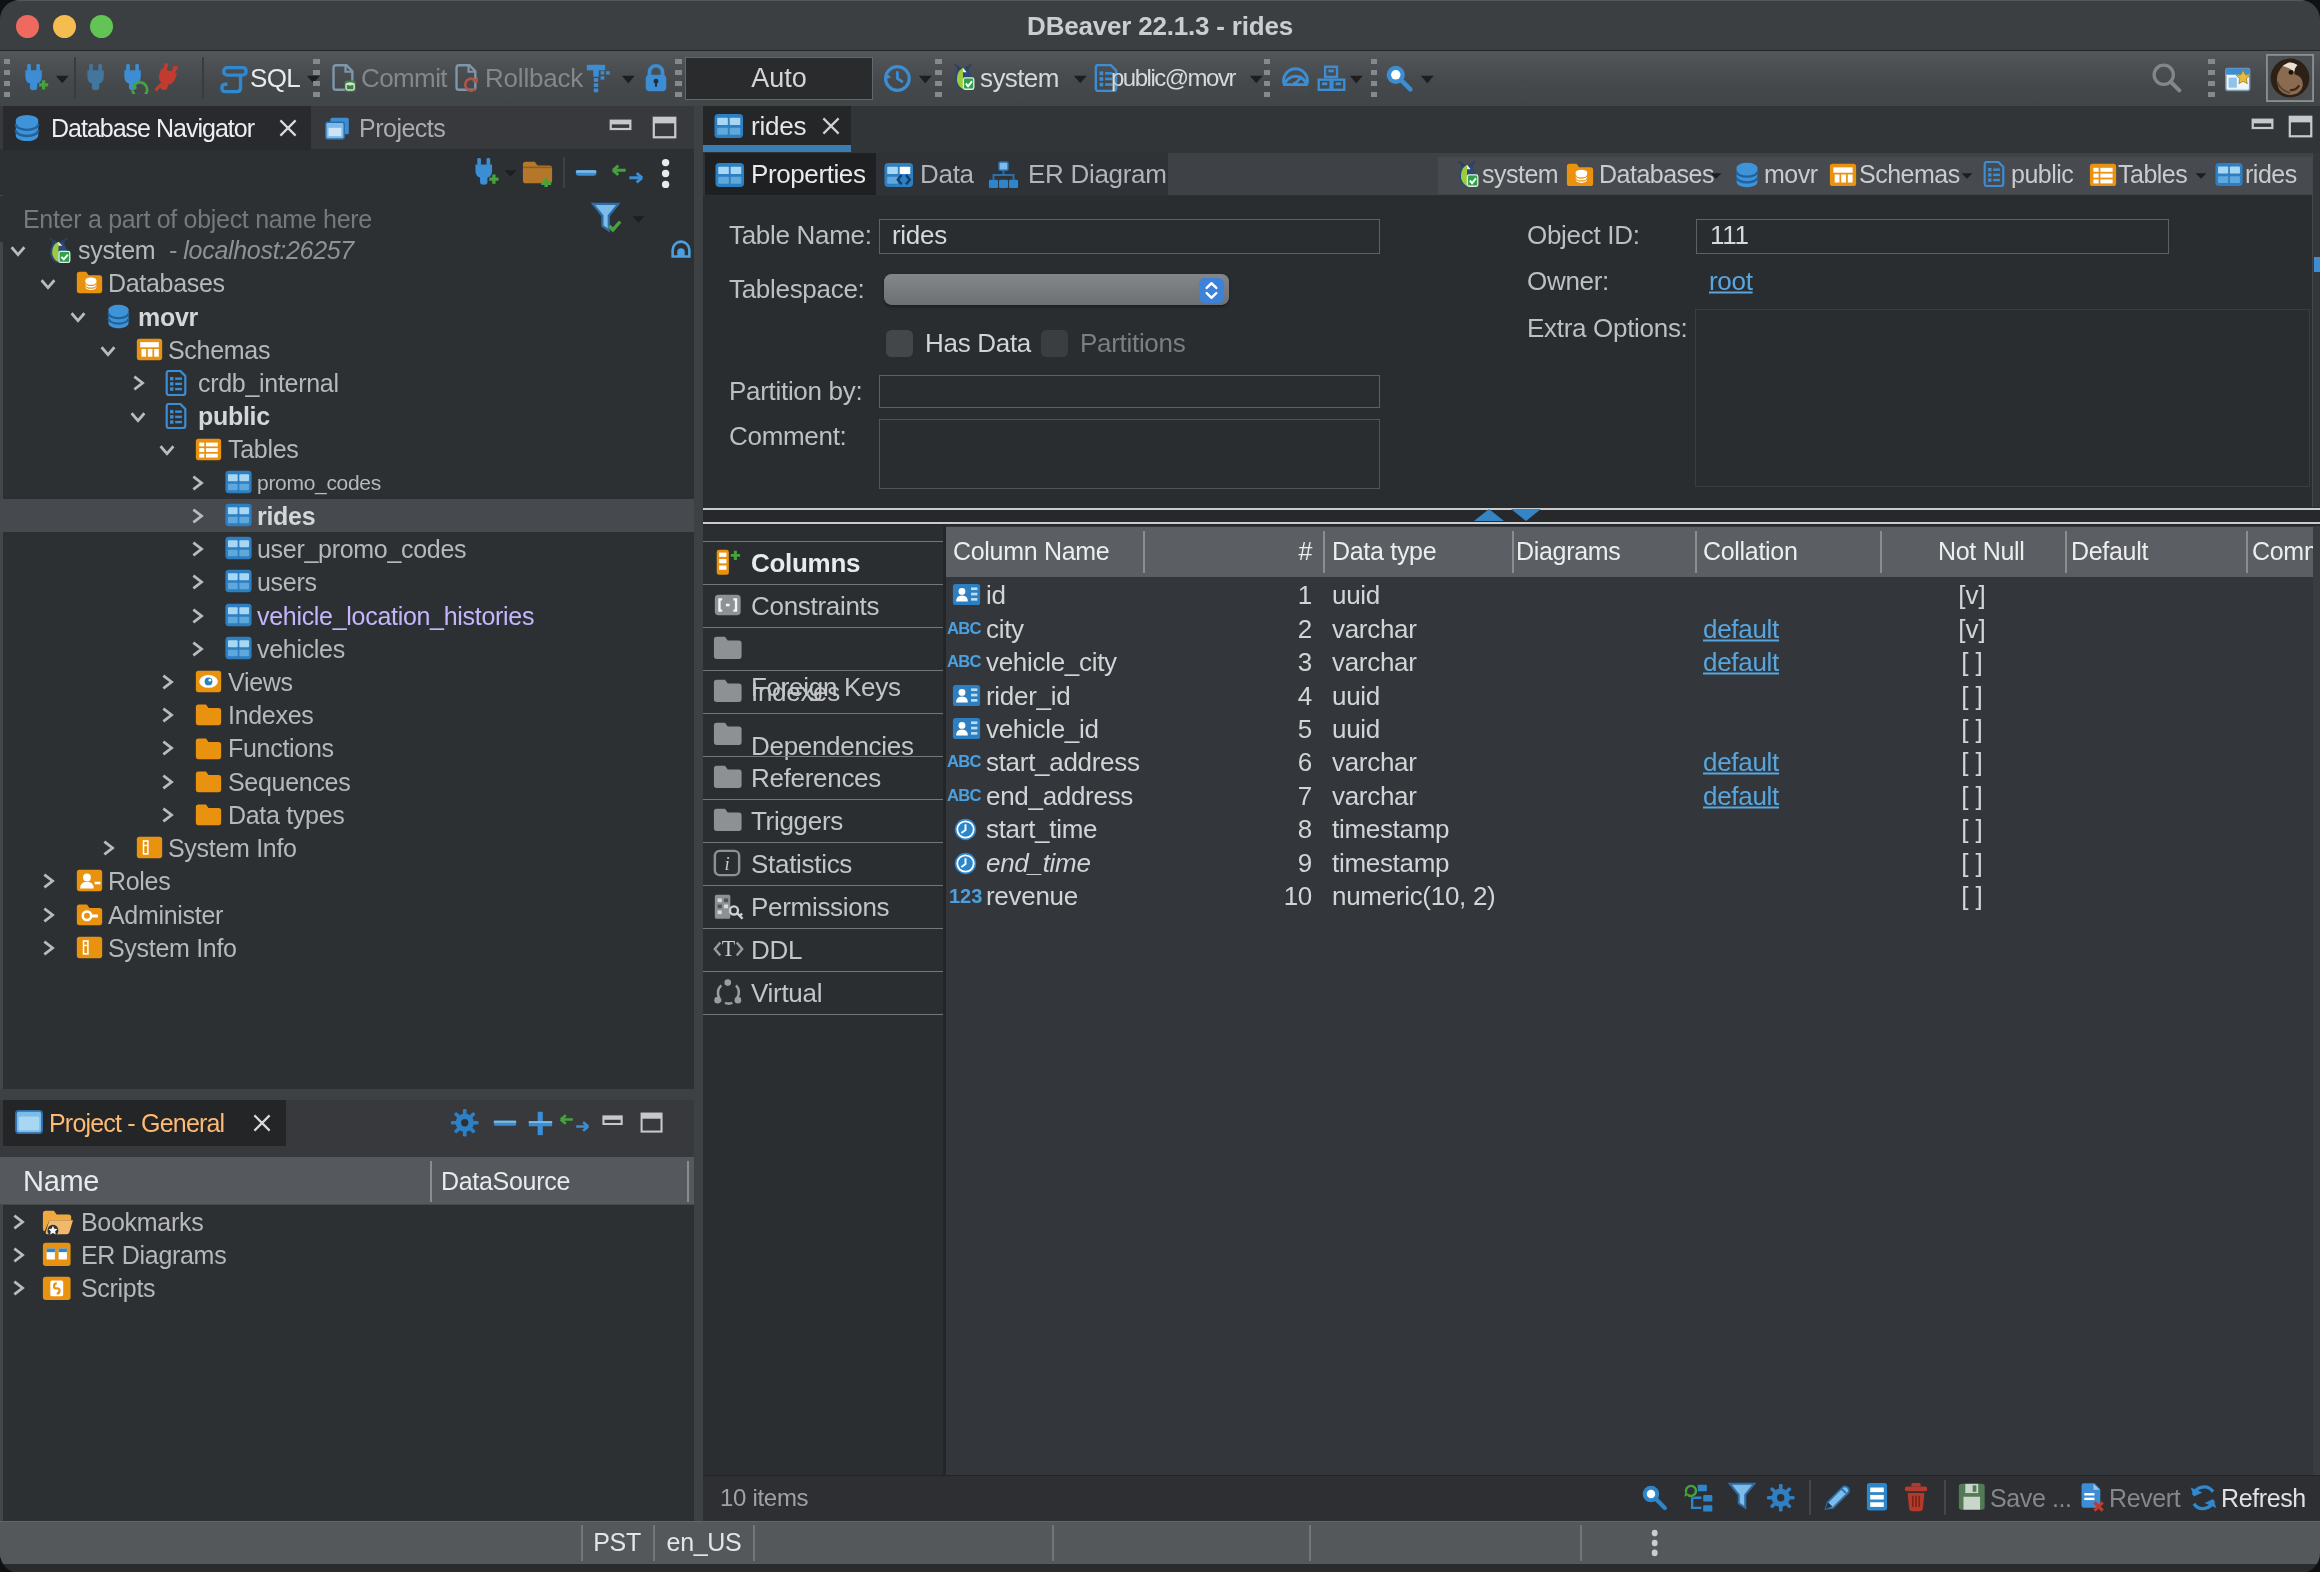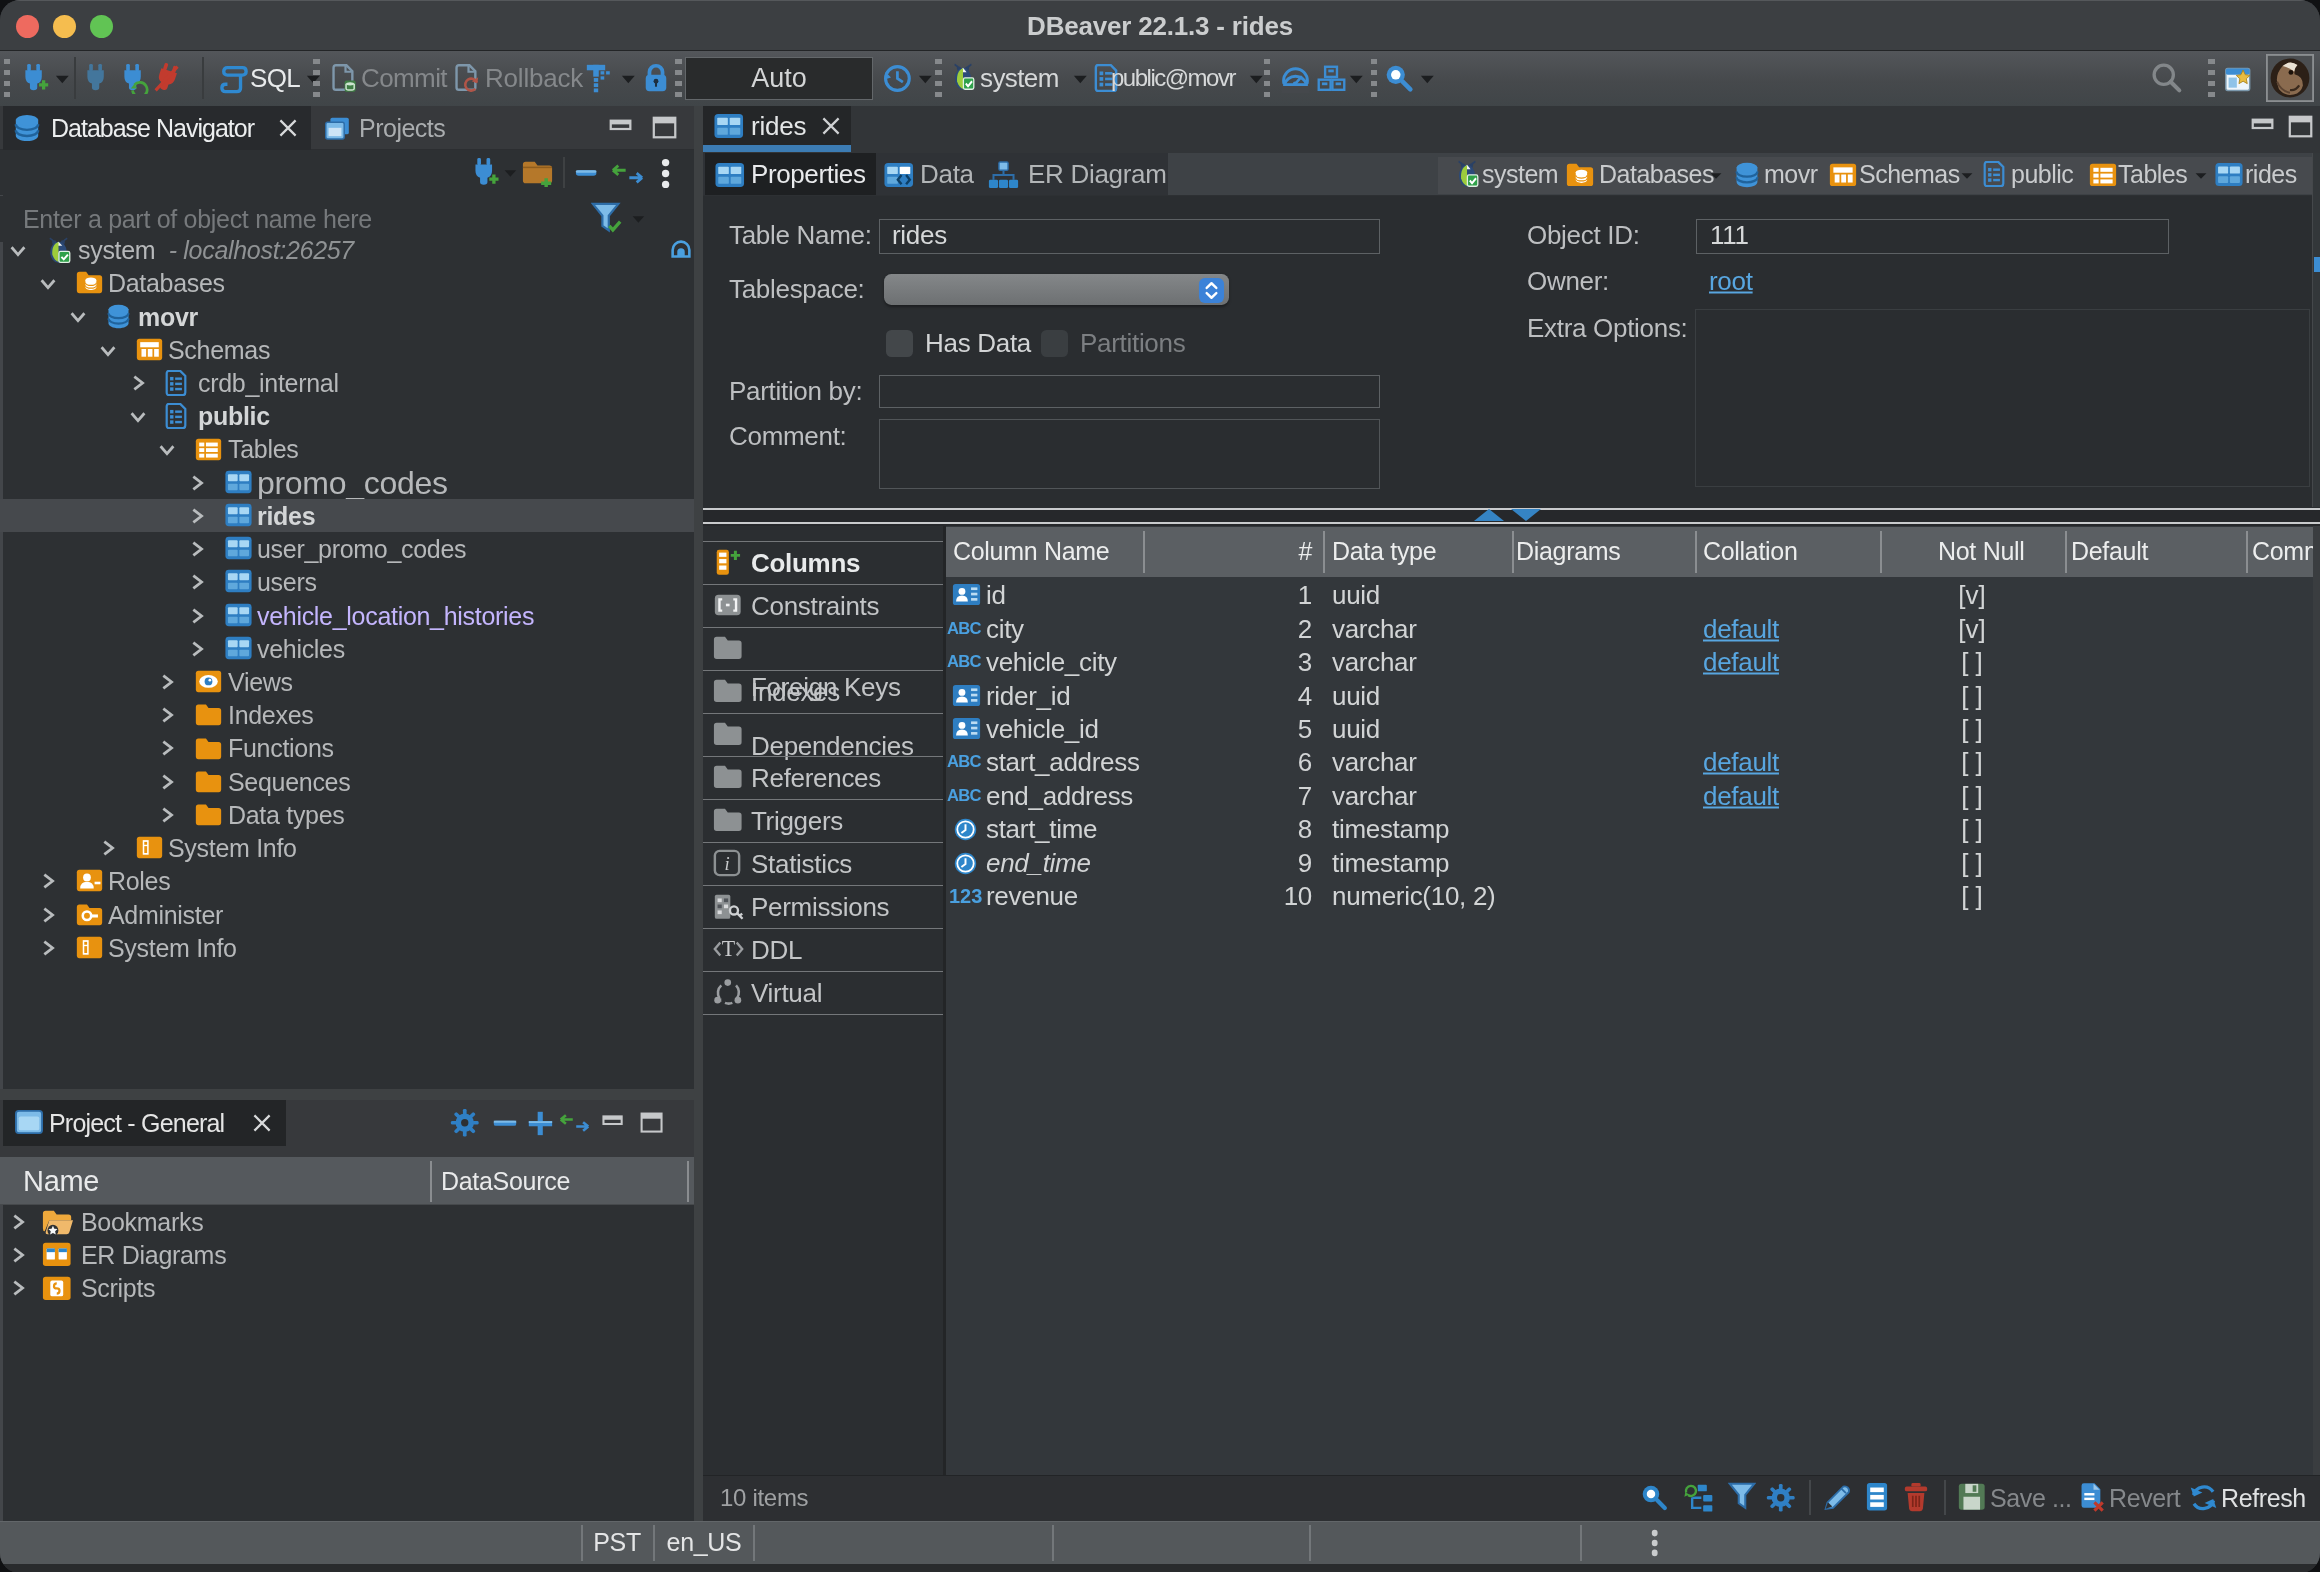--- a/index.html
+++ b/index.html
@@ -347,21 +347,21 @@
 <div style="left:186px;top:472px;position:absolute;line-height:0"><svg width="22" height="22" viewBox="0 0 24 24" style="" preserveAspectRatio="none">
         <path d="M8 5 l9 7 l-9 7" fill="none" stroke="#b9bcbe" stroke-width="3"></path>
       </svg></div>
 <div style="left:225px;top:470px;position:absolute;line-height:0"><svg width="27" height="24" viewBox="0 0 32 28" style="" preserveAspectRatio="none">
         <rect x="0.5" y="1" width="31" height="26" rx="4" fill="#2e7ec2"></rect>
 <rect x="3.5" y="5" width="11.5" height="8" rx="1" fill="#a8d7f4"></rect>
 <rect x="17" y="5" width="11.5" height="8" rx="1" fill="#a8d7f4"></rect>
 <rect x="3.5" y="16" width="11.5" height="7.5" rx="1" fill="#5fa8dc"></rect>
 <rect x="17" y="16" width="11.5" height="7.5" rx="1" fill="#5fa8dc"></rect>
       </svg></div>
-<div style="position:absolute;left:257px;top:483px;transform:translateY(-50%);font-size:32px;color:#b6b8ba;font-weight:normal;letter-spacing:-0.3px;white-space:nowrap;">promo_codes</div>
+<div style="position:absolute;left:257px;top:483px;transform:translateY(-50%);font-size:21px;color:#b6b8ba;font-weight:normal;letter-spacing:-0.3px;white-space:nowrap;">promo_codes</div>
 <div style="left:0px;top:499px;width:694px;height:33px;background:#46494d;"></div>
 <div style="left:186px;top:505px;position:absolute;line-height:0"><svg width="22" height="22" viewBox="0 0 24 24" style="" preserveAspectRatio="none">
         <path d="M8 5 l9 7 l-9 7" fill="none" stroke="#b9bcbe" stroke-width="3"></path>
       </svg></div>
 <div style="left:225px;top:503px;position:absolute;line-height:0"><svg width="27" height="24" viewBox="0 0 32 28" style="" preserveAspectRatio="none">
         <rect x="0.5" y="1" width="31" height="26" rx="4" fill="#2e7ec2"></rect>
 <rect x="3.5" y="5" width="11.5" height="8" rx="1" fill="#a8d7f4"></rect>
 <rect x="17" y="5" width="11.5" height="8" rx="1" fill="#a8d7f4"></rect>
 <rect x="3.5" y="16" width="11.5" height="7.5" rx="1" fill="#5fa8dc"></rect>
 <rect x="17" y="16" width="11.5" height="7.5" rx="1" fill="#5fa8dc"></rect>
@@ -492,21 +492,21 @@
         <path d="M5 21 v-7 a9 9 0 0 1 18 0 v7 z" fill="none" stroke="#4aa0e0" stroke-width="2.8"></path>
 <path d="M10 21 v-5 a4 4 0 0 1 8 0 v5 z" fill="#4aa0e0"></path>
       </svg></div>
 <div style="left:0px;top:1089px;width:694px;height:11px;background:#3e4143;"></div>
 <div style="left:0px;top:1100px;width:694px;height:57px;background:#37393c;"></div>
 <div style="left:2.8px;top:1100px;width:283px;height:46px;background:#232527;"></div>
 <div style="left:14.8px;top:1110px;position:absolute;line-height:0"><svg width="28" height="24" viewBox="0 0 30 26" style="" preserveAspectRatio="none">
         <rect x="1" y="1" width="28" height="24" rx="3" fill="#7dbbe8" stroke="#2d6da8" stroke-width="2"></rect>
 <rect x="4" y="7" width="22" height="15" rx="2" fill="#a8d7f4"></rect>
       </svg></div>
-<div style="position:absolute;left:49px;top:1123px;transform:translateY(-50%);font-size:25px;color:#e5e5e5;font-weight:normal;letter-spacing:-0.8px;white-space:nowrap;">Project - General</div>
+<div style="position:absolute;left:49px;top:1123px;transform:translateY(-50%);font-size:25px;color:#fdba74;font-weight:normal;letter-spacing:-0.8px;white-space:nowrap;">Project - General</div>
 <div style="left:251px;top:1112px;position:absolute;line-height:0"><svg width="22" height="22" viewBox="0 0 26 26" style="" preserveAspectRatio="none">
         <path d="M4 4 L22 22 M22 4 L4 22" stroke="#d8dadb" stroke-width="2.6"></path>
       </svg></div>
 <div style="left:450px;top:1108px;position:absolute;line-height:0"><svg width="29.5" height="29.5" viewBox="0 0 32 32" style="" preserveAspectRatio="none">
         <rect x="14" y="1" width="4" height="7" rx="1.5" fill="#2f7fc4" transform="rotate(0 16 16)"></rect>
         <rect x="14" y="1" width="4" height="7" rx="1.5" fill="#2f7fc4" transform="rotate(45 16 16)"></rect>
         <rect x="14" y="1" width="4" height="7" rx="1.5" fill="#2f7fc4" transform="rotate(90 16 16)"></rect>
         <rect x="14" y="1" width="4" height="7" rx="1.5" fill="#2f7fc4" transform="rotate(135 16 16)"></rect>
         <rect x="14" y="1" width="4" height="7" rx="1.5" fill="#2f7fc4" transform="rotate(180 16 16)"></rect>
         <rect x="14" y="1" width="4" height="7" rx="1.5" fill="#2f7fc4" transform="rotate(225 16 16)"></rect>

